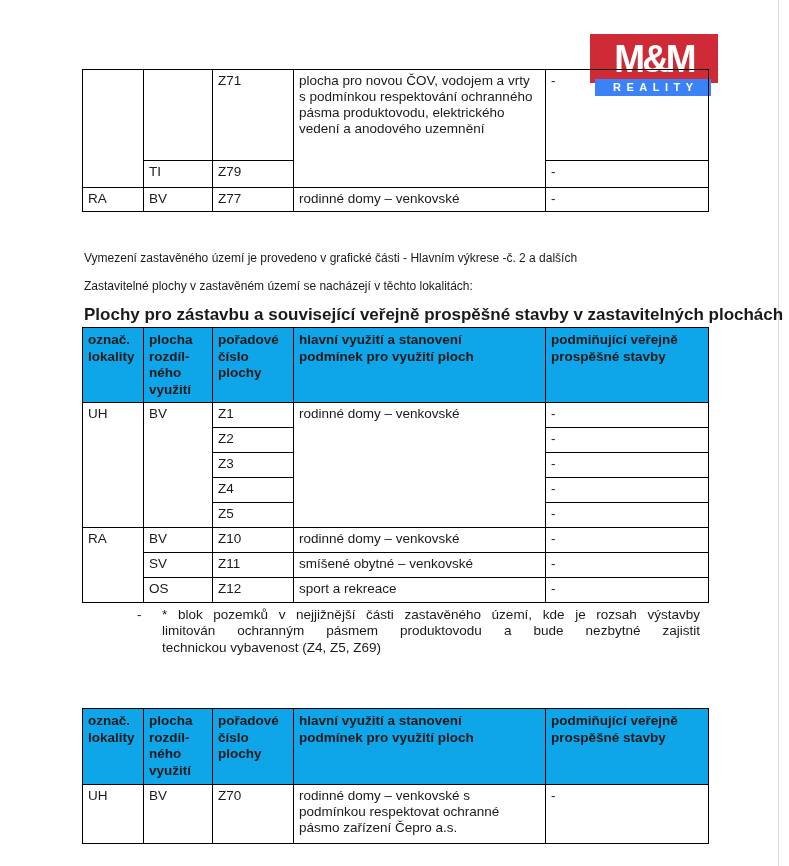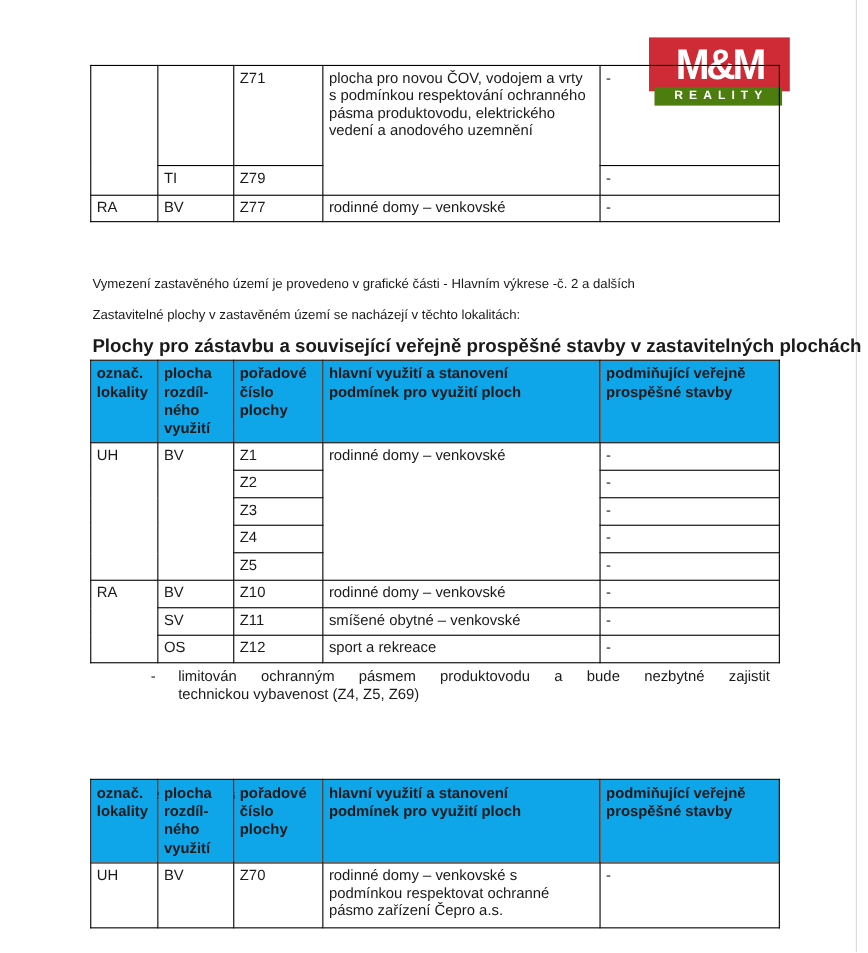--- a/index.html
+++ b/index.html
@@ -70,21 +70,21 @@
     display:flex;align-items:center;justify-content:center;
   }
   .logo .red span{
     color:#ffffff;font-weight:bold;font-size:37px;
     letter-spacing:-3px;line-height:1;
     font-family:"Liberation Sans", sans-serif;
     transform:scaleY(1.05);
   }
   .logo .blue{
     position:absolute;left:5px;top:45px;width:116px;height:17px;
-    background:#4d7c0f;
+    background:#3b82f6;
     display:flex;align-items:center;justify-content:center;
   }
   .logo .blue span{
     color:#ffffff;font-weight:bold;font-size:11px;
     letter-spacing:5.5px;text-indent:5.5px;line-height:1;
   }
   .page-edge{
     position:absolute;left:778px;top:0;width:1px;height:866px;
     background:#d9d9d9;
   }
@@ -98,21 +98,21 @@
 
   <div class="logo">
     <div class="red">
       <span>M&amp;M</span>
     </div>
     <div class="blue">
       <span>REALITY</span>
     </div>
   </div>
 
-  <table class="doc" style="left:82px;top:59px;width:626px;">
+  <table class="doc" style="left:82px;top:69px;width:626px;">
     <colgroup>
         <col class="c1">
         <col class="c2">
         <col class="c3">
         <col class="c4">
         <col class="c5">
       </colgroup>
     <tbody>
       <tr style="height:91px;">
         <td rowspan="2" class="no-top"></td>
@@ -206,20 +206,21 @@
         <td>Z12</td>
         <td>sport a rekreace</td>
         <td>-</td>
       </tr>
     </tbody>
   </table>
 
   <div class="abs note">
     <span class="bullet">-</span>
     <div class="note-text">
+      <div class="jline">* blok pozemků v nejjižnější části zastavěného území, kde je rozsah výstavby</div>
       <div class="jline">limitován ochranným pásmem produktovodu a bude nezbytné zajistit</div>
       <div>technickou vybavenost (Z4, Z5, Z69)</div>
     </div>
   </div>
 
   <div class="abs change-label">Plochy ze změny č.1a:</div>
 
   <table class="doc" style="left:82px;top:708px;width:626px;">
     <colgroup>
         <col class="c1">

